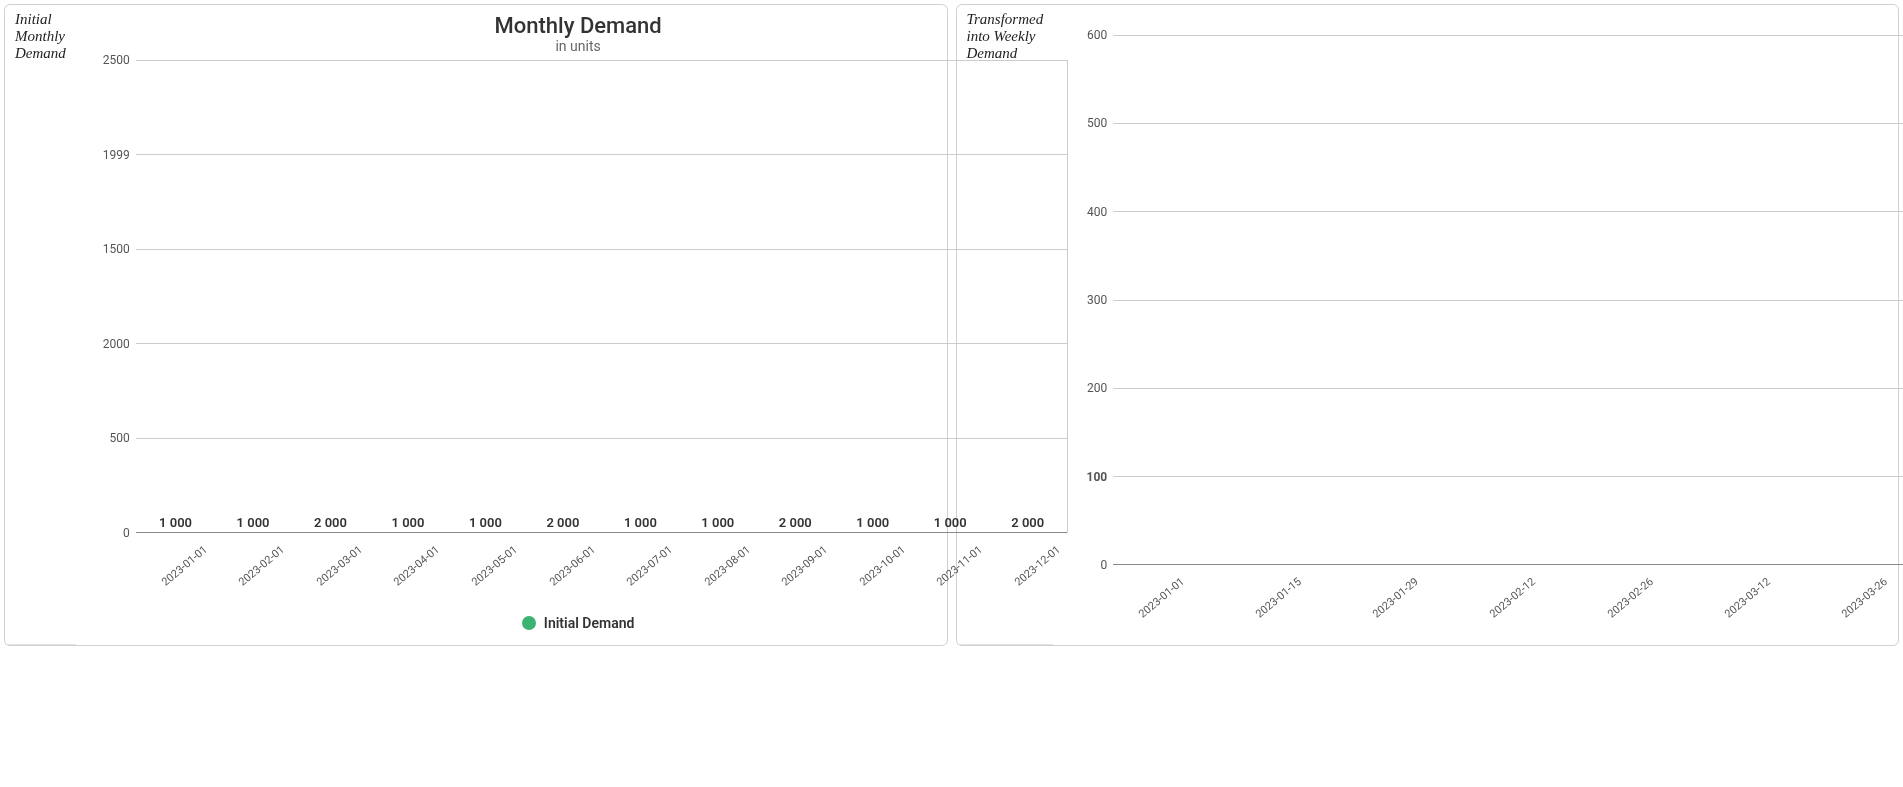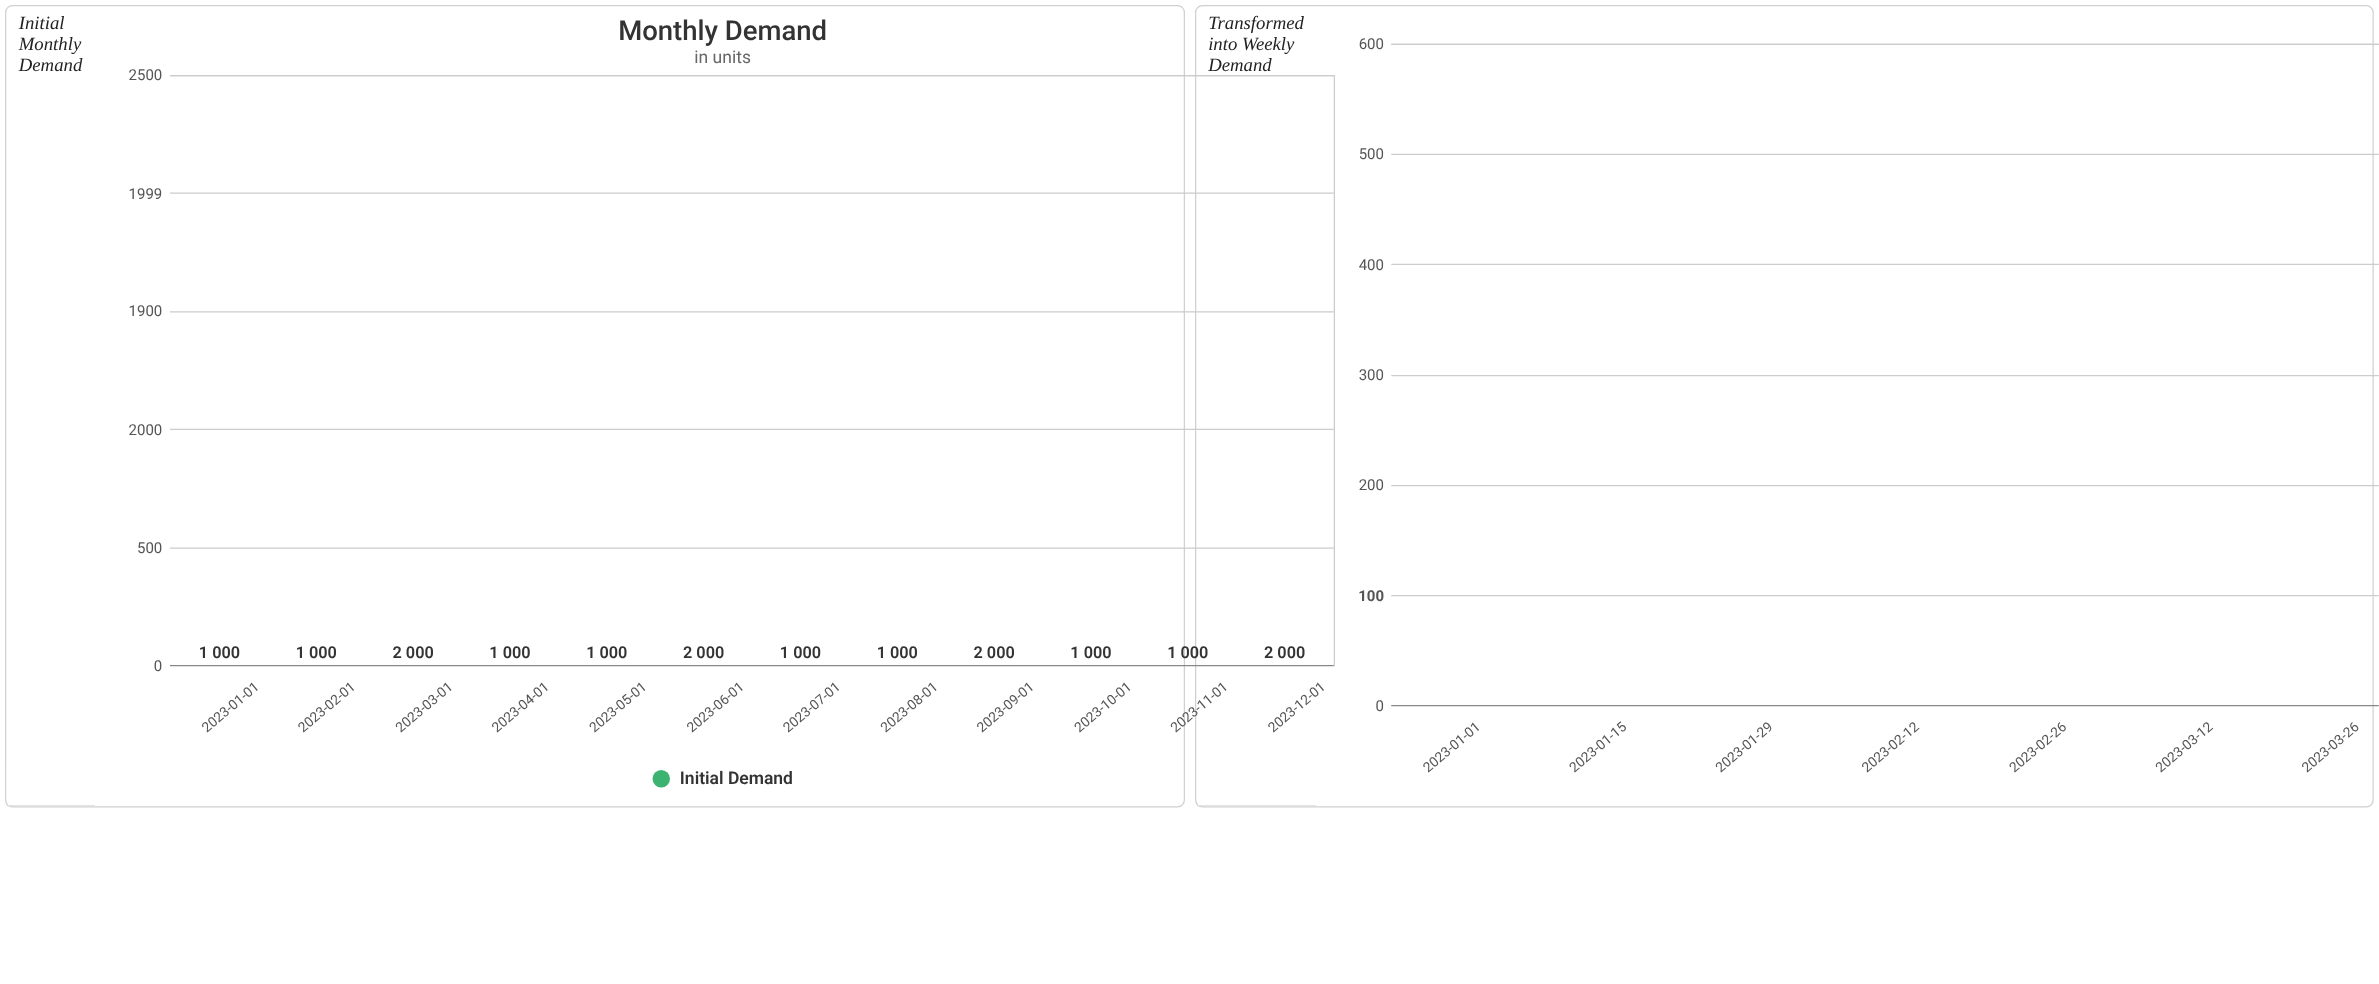--- a/index.html
+++ b/index.html
@@ -164,21 +164,21 @@
     <div class="card-header">Initial Monthly Demand</div>
     <div class="chart-wrap">
       <div class="chart-title">Monthly Demand</div>
       <div class="chart-subtitle">in units</div>
 
       <div class="plot" style="--bar-gap:22px">
         <div class="yaxis" id="yaxis-left">
             <div class="tick" style="bottom: 0%;">0</div>
             <div class="tick" style="bottom: 20%;">500</div>
             <div class="tick" style="bottom: 40%;">2000</div>
-            <div class="tick" style="bottom: 60%;">1900</div>
+            <div class="tick" style="bottom: 60%;">1500</div>
             <div class="tick" style="bottom: 80%;">1999</div>
             <div class="tick" style="bottom: 100%;">2500</div>
           </div>
         <div class="plot-inner" id="plotinner-left">
           <div class="bars-row" id="bars-left">
               <div class="bar-slot">
                 <div class="bar-label">1 000</div>
                 <div class="bar-rect green" style="height: 40%; width: 74%;"></div>
               </div>
               <div class="bar-slot">

